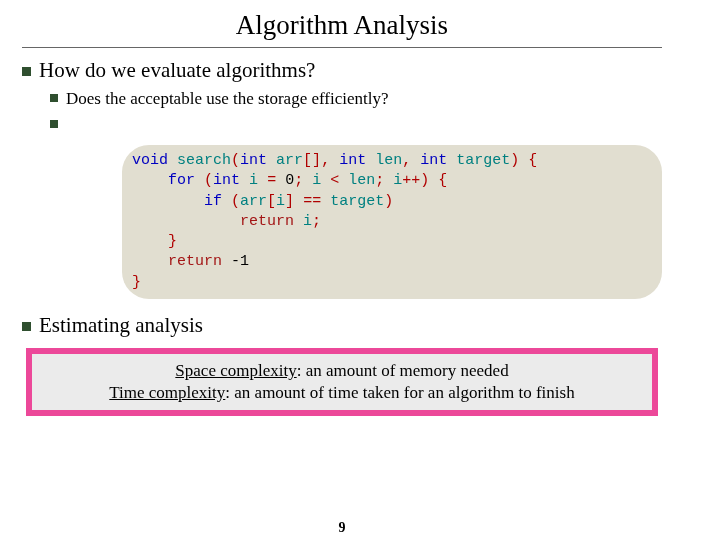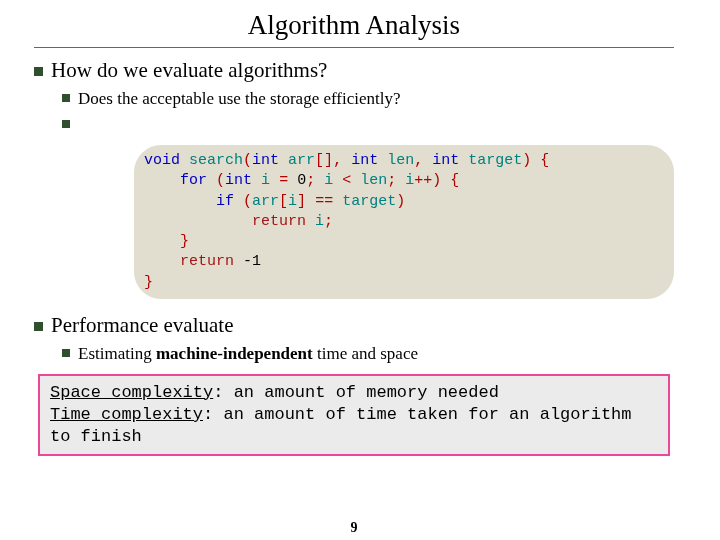--- a/index.html
+++ b/index.html
@@ -11,21 +11,20 @@
     font-family: "Times New Roman", Times, serif;
     color: #000;
     overflow: hidden;
   }
   .slide {
     box-sizing: border-box;
     width: 684px;
     height: 540px;
     padding: 8px 22px 3px 22px;
     position: relative;
-    margin-left: 12px;
   }
   .title {
     text-align: center;
     font-size: 27px;
     margin: 2px 0 6px 0;
     font-weight: normal;
   }
   .hr {
     border-top: 1px solid #666;
     margin: 0 0 10px 0;
@@ -60,26 +59,27 @@
     line-height: 1.35;
     white-space: pre;
     border-radius: 27px;
   }
   .kw-blue { color: #0000c0; }
   .id-teal { color: #008080; }
   .kw-red  { color: #a31515; }
   .sym    { color: #b00000; }
   .callout {
     background: #ebebeb;
-    border: 2px solid #ec4899;
+    border: 6px solid #ec4899;
     margin: 10px 4px 0 4px;
     padding: 6px 10px;
-    font-family: Liberation Mono, monospace;
+    font-family: Liberation Serif, serif;
     font-size: 17px;
     line-height: 1.3;
+    text-align: center;
   }
   .callout .u { text-decoration: underline; }
   .pagenum {
     position: absolute;
     bottom: 4px;
     left: 0;
     right: 0;
     text-align: center;
     font-size: 14px;
     font-family: "Times New Roman", Times, serif;
@@ -108,26 +108,23 @@
 
   <div class="code-block"><span class="kw-blue">void</span> <span class="id-teal">search</span><span class="sym">(</span><span class="kw-blue">int</span> <span class="id-teal">arr</span><span class="sym">[]</span><span class="sym">,</span> <span class="kw-blue">int</span> <span class="id-teal">len</span><span class="sym">,</span> <span class="kw-blue">int</span> <span class="id-teal">target</span><span class="sym">)</span> <span class="sym">{</span>
     <span class="kw-blue">for</span> <span class="sym">(</span><span class="kw-blue">int</span> <span class="id-teal">i</span> <span class="sym">=</span> <span>0</span><span class="sym">;</span> <span class="id-teal">i</span> <span class="sym">&lt;</span> <span class="id-teal">len</span><span class="sym">;</span> <span class="id-teal">i</span><span class="sym">++)</span> <span class="sym">{</span>
         <span class="kw-blue">if</span> <span class="sym">(</span><span class="id-teal">arr</span><span class="sym">[</span><span class="id-teal">i</span><span class="sym">]</span> <span class="sym">==</span> <span class="id-teal">target</span><span class="sym">)</span>
             <span class="kw-red">return</span> <span class="id-teal">i</span><span class="sym">;</span>
     <span class="sym">}</span>
     <span class="kw-red">return</span> <span>-1</span>
 <span class="sym">}</span></div>
 
   <div class="l1">
-    <span class="bullet-sq"></span><span>Performance evaluate</span>
+    <span class="bullet-sq"></span><span>Estimating analysis</span>
   </div>
 
-  <div class="l2">
-    <span class="bullet-sq small"></span><span>Estimating </span><b>machine-independent</b><span> time and space</span>
-  </div>
 
   <div class="callout">
     <div>
       <span class="u">Space complexity</span><span>: an amount of memory needed</span>
     </div>
     <div>
       <span class="u">Time complexity</span><span>: an amount of time taken for an algorithm to finish</span>
     </div>
   </div>
 

